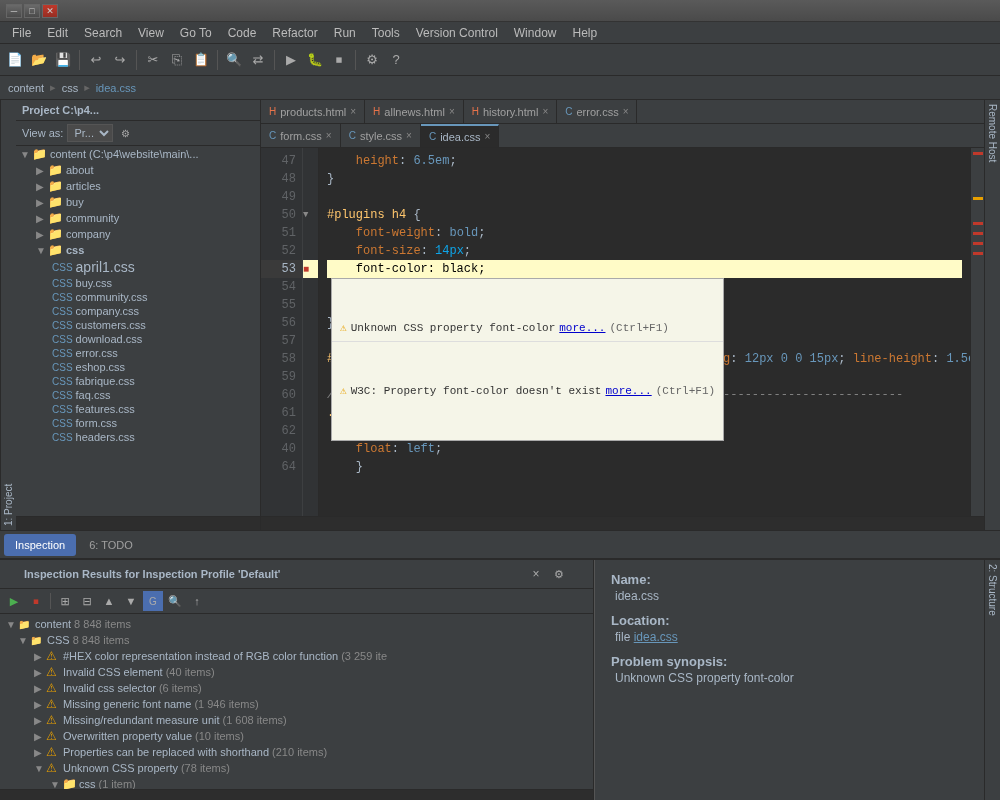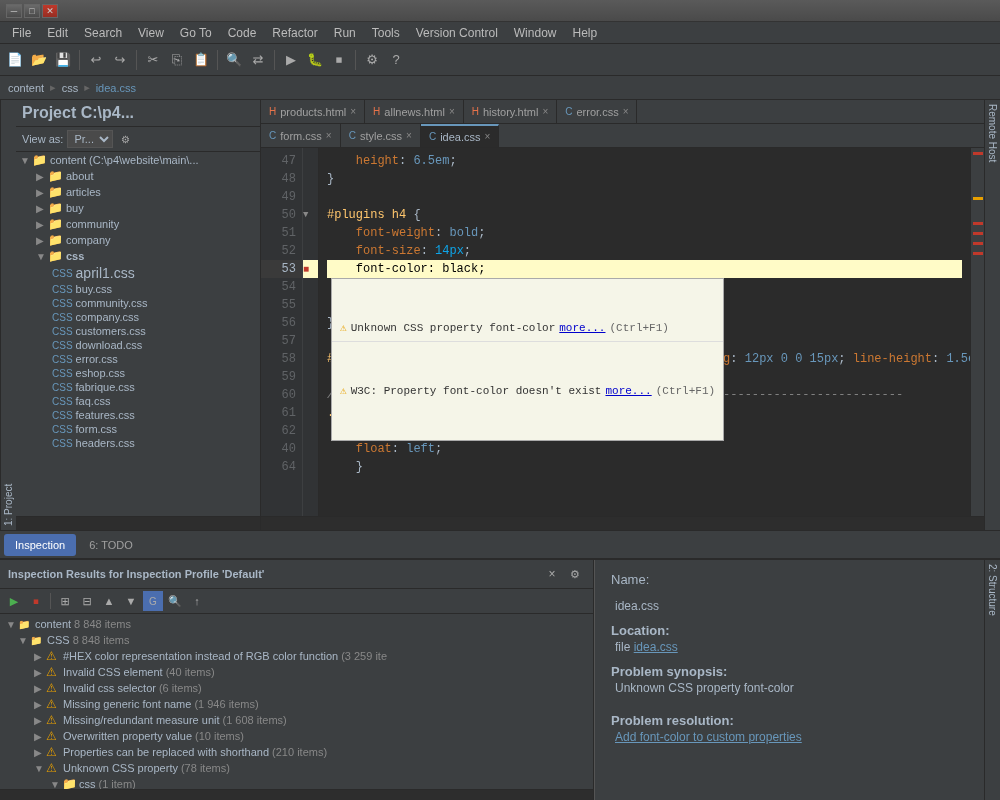--- a/index.html
+++ b/index.html
@@ -26,21 +26,21 @@
     .breadcrumb-item { color: #a9b7c6; font-size: 11px; cursor: pointer; }
     .breadcrumb-item.active { color: #6897bb; }
     .bc-sep { color: #666; font-size: 11px; }
     
     
     #main-layout { display: flex; height: calc(800px - 22px - 22px - 32px - 24px - 28px - 22px); }
     
     
     #sidebar { width: 245px; background: #3c3f41; border-right: 1px solid #2a2a2a; display: flex; flex-direction: column; overflow: hidden; }
     #sidebar-header { background: #3c3f41; padding: 4px 6px; border-bottom: 1px solid #2a2a2a; display: flex; align-items: center; justify-content: space-between; }
-    #sidebar-header .title { font-size: 16px; color: #a9b7c6; font-weight: bold; }
+    #sidebar-header .title { font-size: 11px; color: #a9b7c6; font-weight: bold; }
     #sidebar-view { display: flex; align-items: center; gap: 4px; padding: 3px 6px; border-bottom: 1px solid #2a2a2a; }
     #sidebar-view select { background: #4a4a4a; border: 1px solid #555; color: #a9b7c6; font-size: 11px; padding: 1px 2px; }
     #file-tree { overflow-y: auto; flex: 1; font-size: 11px; }
     .tree-item { display: flex; align-items: center; padding: 1px 4px; cursor: pointer; white-space: nowrap; }
     .tree-indent { display: inline-block; width: 16px; flex-shrink: 0; }
     .tree-icon { margin-right: 3px; font-size: 12px; }
     .folder-icon { color: #e8c46a; }
     .css-icon { color: #6897bb; font-size: 9px; }
     .expand-btn { font-size: 10px; color: #888; margin-right: 2px; width: 10px; }
     
@@ -466,21 +466,21 @@
     <span>Inspection</span>
   </div>
   <div class="bottom-tab">
     <span>6: TODO</span>
   </div>
 </div>
 
 <div id="bottom-area" style="height:245px; display:flex; background:#3c3f41; border-top:2px solid #2a2a2a;">
 
   <div id="inspection-panel" style="flex:1; display:flex; flex-direction:column; border-right:1px solid #2a2a2a; overflow:hidden;">
-    <div id="inspection-header" style="background:#3c3f41; padding:4px 8px; border-bottom:1px solid #2a2a2a; display:flex; align-items:center; justify-content:space-between;">
+    <div id="inspection-header" style="background:#3c3f41; padding:4px 24px; border-bottom:1px solid #2a2a2a; display:flex; align-items:center; justify-content:space-between;">
       <span style="font-size:11px; font-weight:bold; color:#a9b7c6;">Inspection Results for Inspection Profile 'Default'</span>
       <div style="display:flex; gap:3px;">
         <button class="ins-btn" style="font-size:12px;">×</button>
         <button class="ins-btn">⚙</button>
       </div>
     </div>
 
     <div id="inspection-toolbar" style="display:flex; align-items:center; gap:2px; padding:2px 4px; border-bottom:1px solid #2a2a2a; background:#3c3f41;">
       <button class="ins-btn" style="color:#4CAF50;">▶</button>
       <button class="ins-btn" style="color:#c0392b;">⏹</button>
@@ -562,36 +562,30 @@
         <span class="count" style="color:#888; margin-left:3px;">(1 item)</span>
       </div>
 
     </div>
 
     <div style="height:14px; background:#2d2d2d; border-top:1px solid #2a2a2a;"></div>
   </div>
 
   <div id="detail-panel" style="width:390px; padding:12px 16px; background:#3c3f41; overflow-y:auto; border-left:1px solid #555;">
     <div style="margin-bottom:10px;">
-      <div style="font-size:13px; font-weight:normal; color:#a9b7c6; margin-bottom:12px;">Name:</div>
+      <div style="font-size:13px; font-weight:bold; color:#a9b7c6; margin-bottom:2px;">Name:</div>
       <div style="font-size:12px; color:#a9b7c6; padding-left:4px;">idea.css</div>
     </div>
     <div style="margin-bottom:10px;">
       <div style="font-size:13px; font-weight:bold; color:#a9b7c6; margin-bottom:2px;">Location:</div>
       <div style="font-size:12px; color:#a9b7c6; padding-left:4px;">
         <span>file </span>
         <span style="color:#6897bb; text-decoration:underline; cursor:pointer;">idea.css</span>
       </div>
     </div>
     <div style="margin-bottom:18px;">
       <div style="font-size:13px; font-weight:bold; color:#a9b7c6; margin-bottom:2px;">Problem synopsis:</div>
       <div style="font-size:12px; color:#a9b7c6; padding-left:4px;">Unknown CSS property font-color</div>
     </div>
-    <div style="margin-bottom:10px;">
-      <div style="font-size:13px; font-weight:bold; color:#a9b7c6; margin-bottom:2px;">Problem resolution:</div>
-      <div style="padding-left:4px;">
-        <span style="font-size:12px; color:#6897bb; text-decoration:underline; cursor:pointer;">Add font-color to custom properties</span>
-      </div>
-    </div>
   </div>
 
   <div id="structure-label" style="writing-mode:vertical-rl; font-size:10px; color:#a9b7c6; padding:4px 2px; background:#3c3f41; border-left:1px solid #2a2a2a; cursor:pointer;">2: Structure</div>
 </div>
 
 </body></html>

